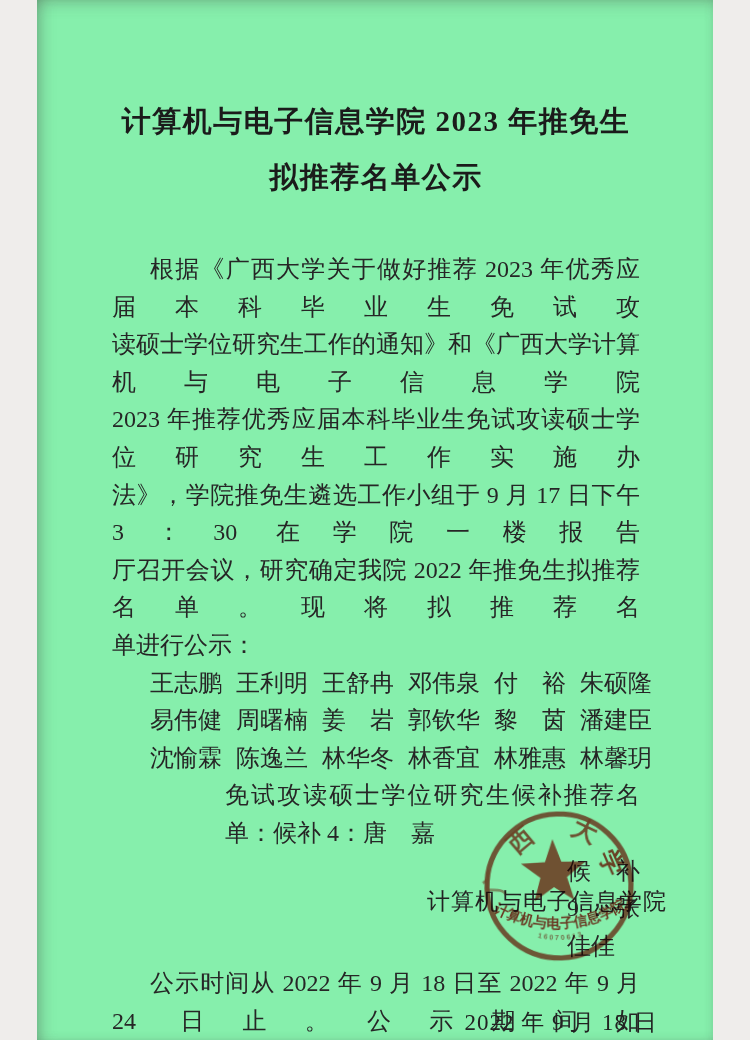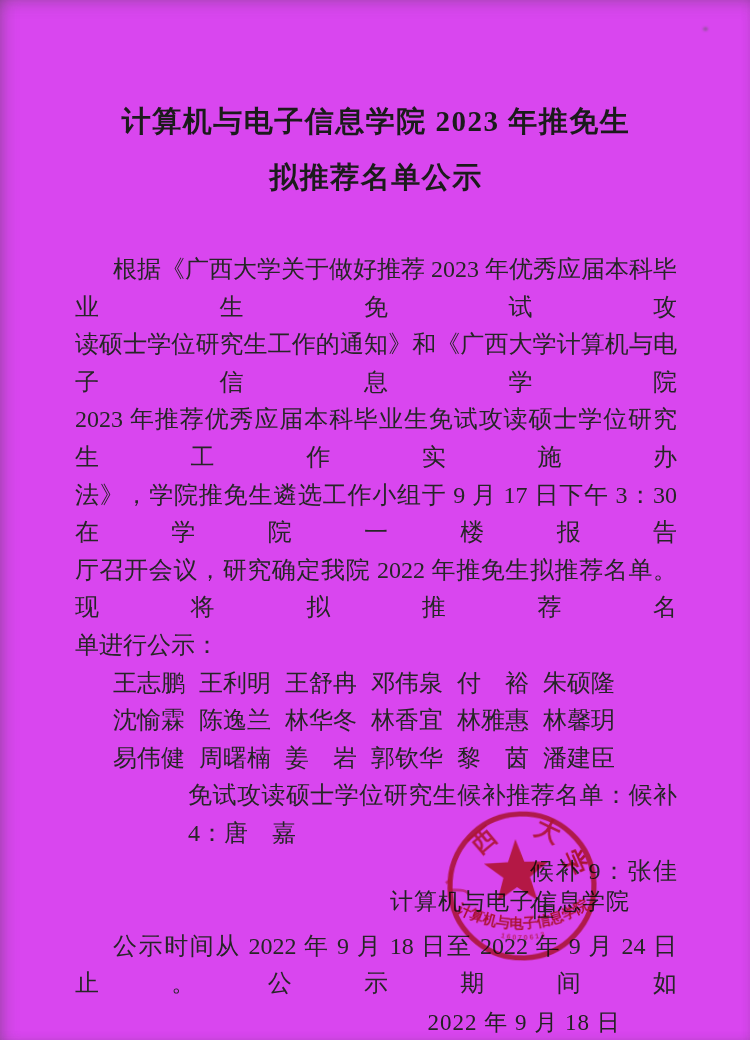--- a/index.html
+++ b/index.html
@@ -1,19 +1,19 @@
 <!DOCTYPE html>
 <html lang="zh"><head>
 <meta charset="utf-8">
 <style>
   html,body { margin:0; padding:0; }
   body { background:#efedeb; }
   .page {
-    position:relative; width:750px; height:1040px; margin:0 auto;
-    background:#d946ef; overflow:hidden;
+    position:relative; width:676px; height:1040px; margin:0 auto;
+    background:#86efac; overflow:hidden;
     font-family:"Liberation Serif","DejaVu Serif",serif; color:#262626;
   }
   .page::before {
     content:""; position:absolute; inset:0; z-index:6; pointer-events:none;
     box-shadow: inset 12px 0 16px -10px rgba(70,68,65,.40),
                 inset 0 12px 16px -10px rgba(70,68,65,.30),
                 inset -7px 0 12px -9px rgba(70,68,65,.18),
                 inset 0 -7px 12px -9px rgba(70,68,65,.14);
   }
   .speck { position:absolute; left:703px; top:27px; width:5px; height:4px;
@@ -62,34 +62,34 @@
   <div class="names">
     <div class="name-row">
       <span>王志鹏</span>
       <span>王利明</span>
       <span>王舒冉</span>
       <span>邓伟泉</span>
       <span>付　裕</span>
       <span>朱硕隆</span>
     </div>
     <div class="name-row">
+      <span>易伟健</span>
+      <span>周曙楠</span>
+      <span>姜　岩</span>
+      <span>郭钦华</span>
+      <span>黎　茵</span>
+      <span>潘建臣</span>
+    </div>
+    <div class="name-row">
       <span>沈愉霖</span>
       <span>陈逸兰</span>
       <span>林华冬</span>
       <span>林香宜</span>
       <span>林雅惠</span>
       <span>林馨玥</span>
-    </div>
-    <div class="name-row">
-      <span>易伟健</span>
-      <span>周曙楠</span>
-      <span>姜　岩</span>
-      <span>郭钦华</span>
-      <span>黎　茵</span>
-      <span>潘建臣</span>
     </div>
   </div>
 
   <div class="bodytext p2">
     <div class="line alt1">免试攻读硕士学位研究生候补推荐名单：候补 4：唐　嘉</div>
     <div class="line alt2">候补 9：张佳佳</div>
   </div>
 
   <div class="bodytext p2">
     <div class="line full ind">公示时间从 2022 年 9 月 18 日至 2022 年 9 月 24 日止。公示期间如</div>

